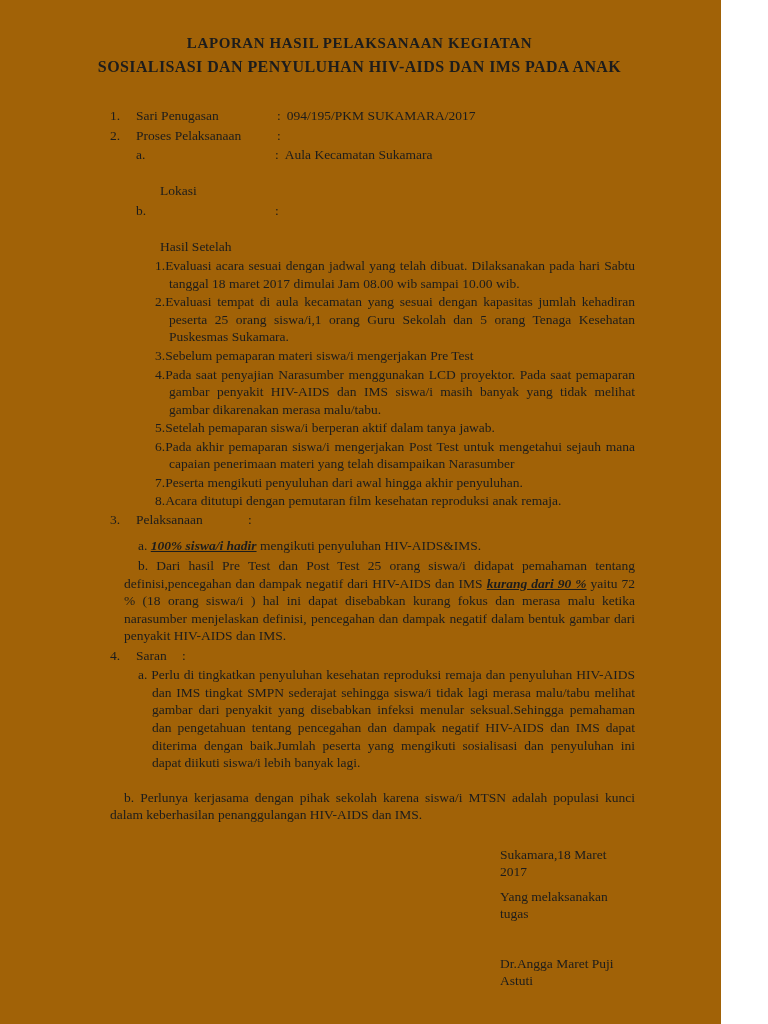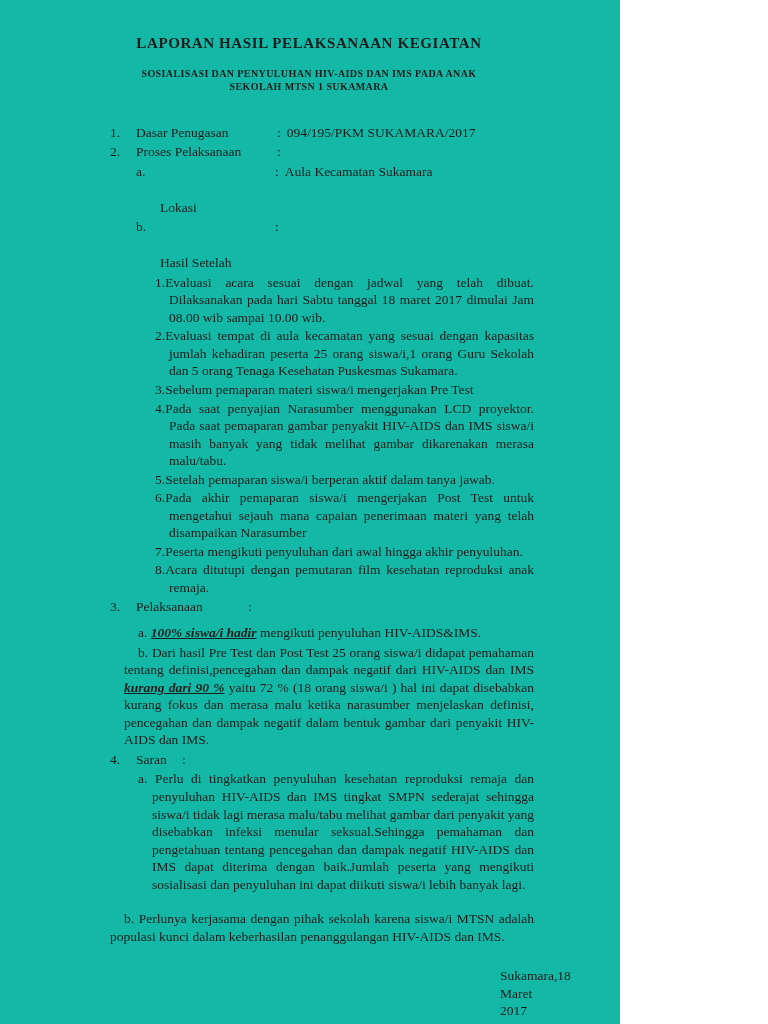--- a/index.html
+++ b/index.html
@@ -7,43 +7,43 @@
   body {
     width: 768px;
     height: 1024px;
     background: #ffffff;
     font-family: "Liberation Serif", serif;
     font-size: 13.5px;
     line-height: 1.3;
     color: #1c1c1c;
   }
   .page {
-    width: 620px;
+    width: 721px;
     height: 1024px;
     padding: 34px 86px 40px 110px;
     overflow: hidden;
-    background: #14b8a6;
+    background: #a16207;
     font-family: Liberation Serif, serif;
   }
   .title {
     position: relative;
     left: -13px;
     text-align: center;
     font-weight: bold;
     font-size: 15px;
     letter-spacing: 0.6px;
   }
   .subtitle {
     position: relative;
     left: -13px;
     text-align: center;
     font-weight: bold;
-    font-size: 10px;
+    font-size: 16px;
     letter-spacing: 0.4px;
-    margin-top: 13px;
+    margin-top: 2px;
     line-height: 1.35;
   }
   .content { margin-top: 30px; }
   .row { display: flex; margin-bottom: 2px; }
   .n1 { width: 26px; flex: none; }
   .sub { margin-left: 26px; }
   .n2 { width: 24px; flex: none; }
   .lab-dp { width: 141px; flex: none; }
   .lab-l2 { width: 115px; flex: none; margin-top: 36px; }
   .lab-kes { width: 112px; flex: none; }
@@ -76,28 +76,27 @@
 </style>
 </head>
 <body>
 
 <div class="page">
 
   <div class="title">LAPORAN HASIL PELAKSANAAN KEGIATAN</div>
 
   <div class="subtitle">
     <div>SOSIALISASI DAN PENYULUHAN HIV-AIDS DAN IMS PADA ANAK</div>
-    <div>SEKOLAH MTSN 1 SUKAMARA</div>
   </div>
 
   <div class="content">
 
     <div class="row">
       <span class="n1">1.</span>
-      <span class="lab-dp">Dasar Penugasan</span>
+      <span class="lab-dp">Sari Penugasan</span>
       <span class="colon">:</span>
       <span>094/195/PKM SUKAMARA/2017</span>
     </div>
 
     <div class="row">
       <span class="n1">2.</span>
       <span class="lab-dp">Proses Pelaksanaan</span>
       <span class="colon">:</span>
     </div>
 

